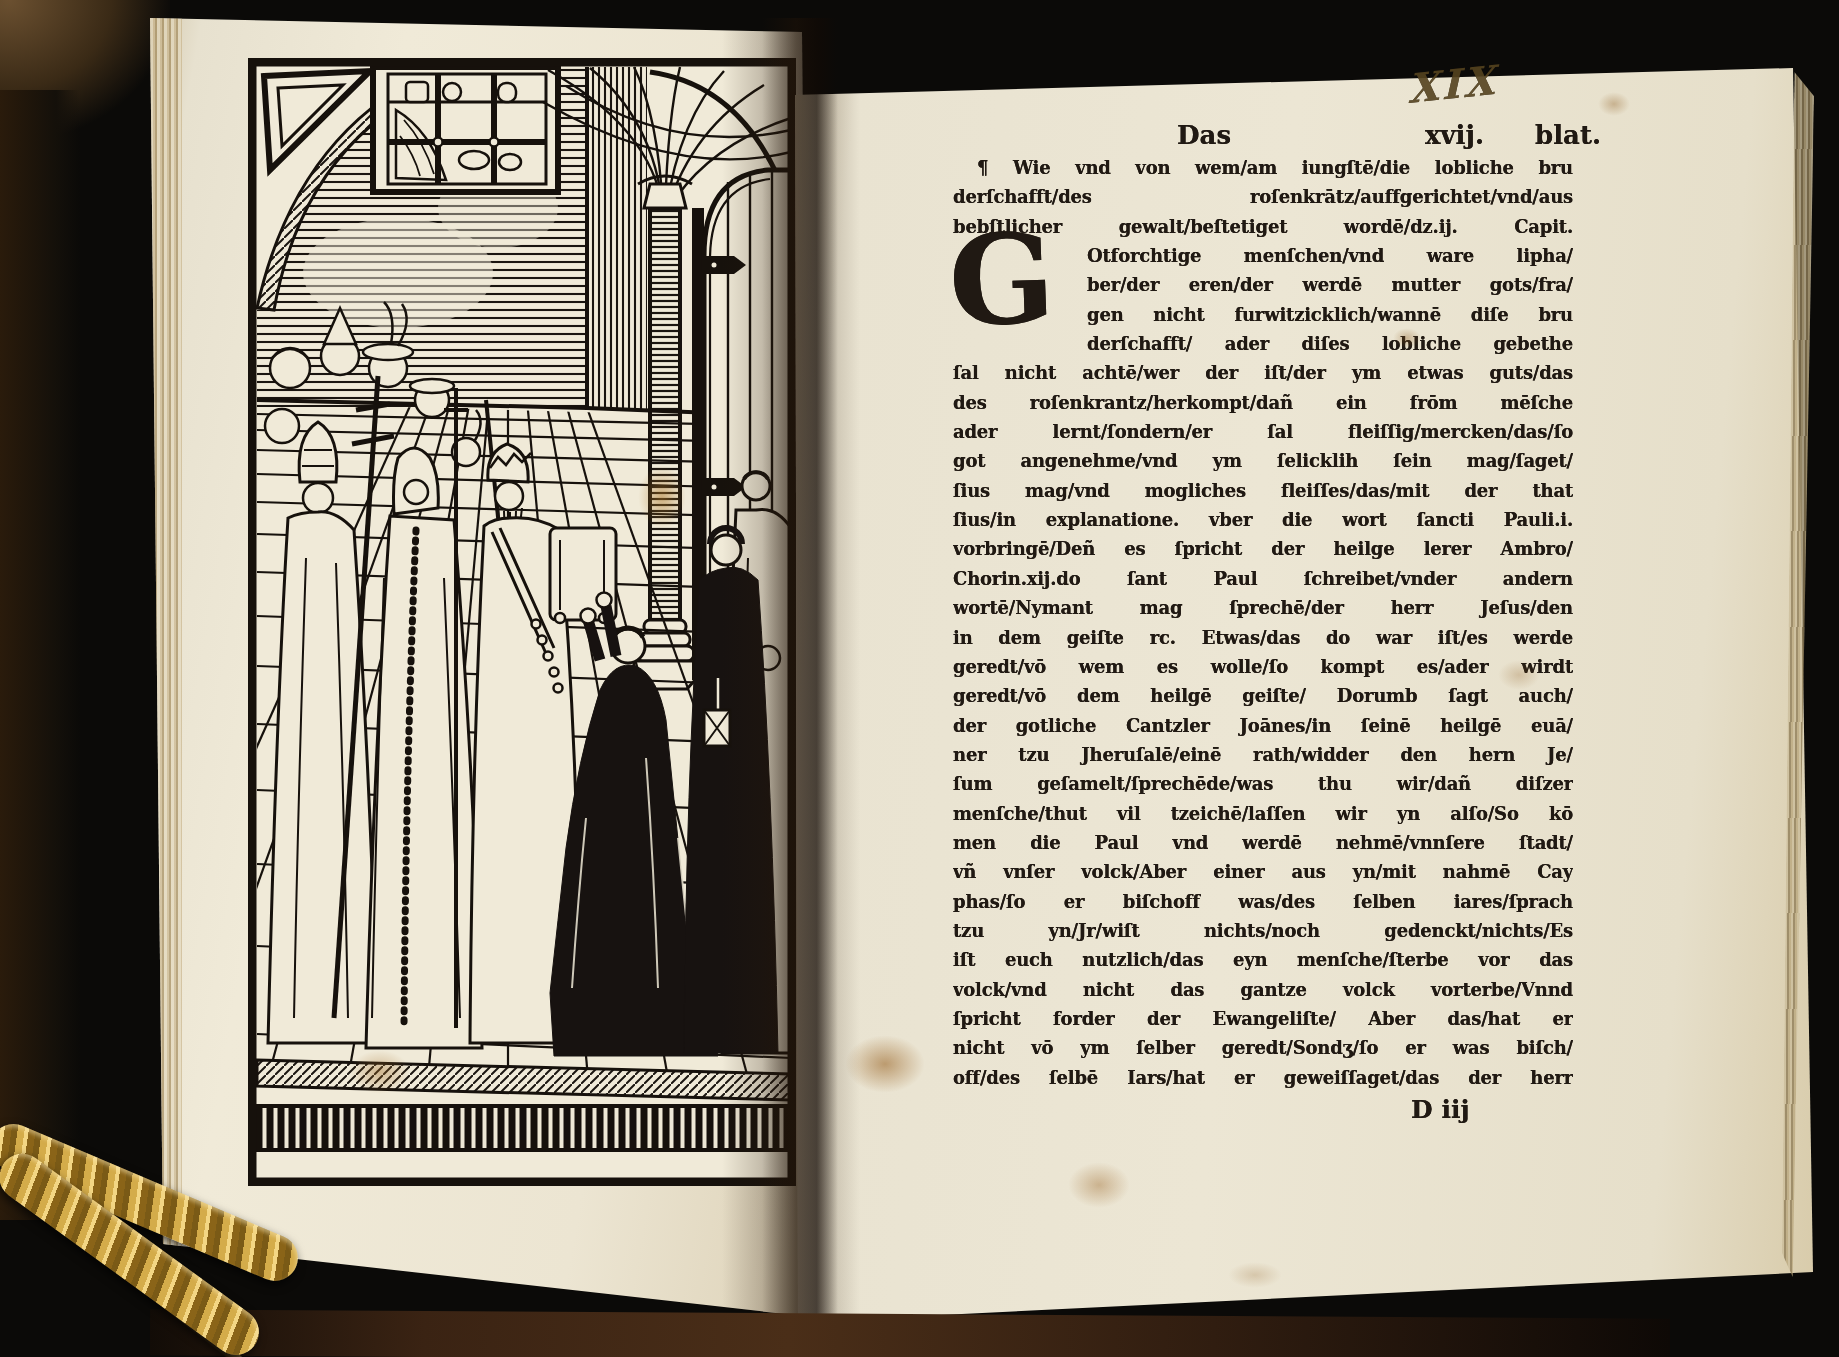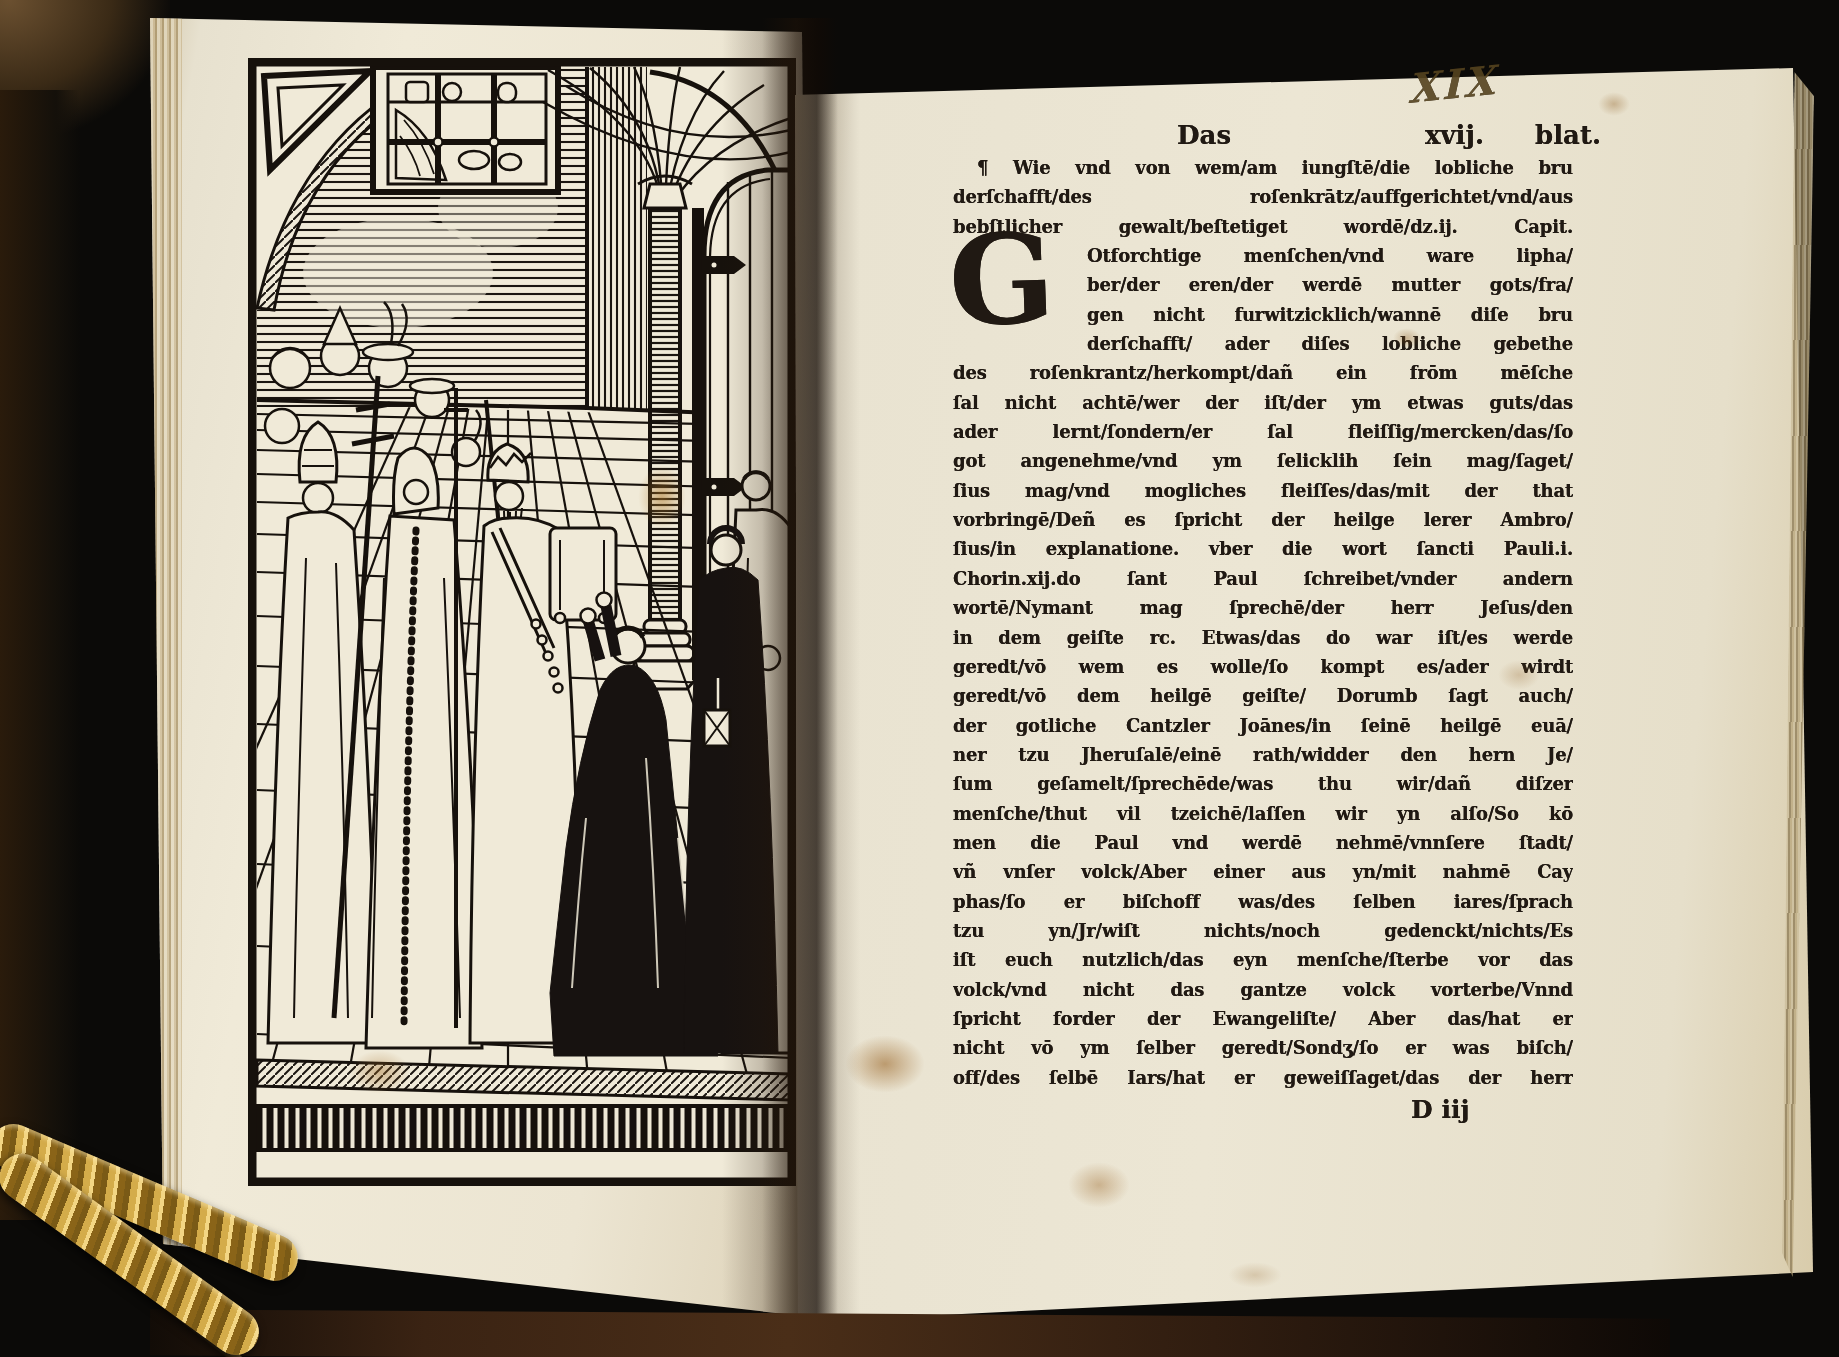--- a/index.html
+++ b/index.html
@@ -298,27 +298,27 @@
     </div>
     <div class="dropcap">G</div>
     <div class="body">
       <div class="tl first">¶ Wie vnd von wem/am iungſtē/die lobliche bru</div>
       <div class="tl">derſchafft/des roſenkrātz/auffgerichtet/vnd/aus</div>
       <div class="tl">bebſtlicher gewalt/beſtetiget wordē/dz.ij. Capit.</div>
       <div class="tl ind">Otforchtige menſchen/vnd ware lipha/</div>
       <div class="tl ind">ber/der eren/der werdē mutter gots/fra/</div>
       <div class="tl ind">gen nicht furwitzicklich/wannē diſe bru</div>
       <div class="tl ind">derſchafft/ ader diſes lobliche gebethe</div>
+      <div class="tl">ſal nicht achtē/wer der iſt/der ym etwas guts/das</div>
       <div class="tl">des roſenkrantz/herkompt/dañ ein frōm mēſche</div>
-      <div class="tl">ſal nicht achtē/wer der iſt/der ym etwas guts/das</div>
       <div class="tl">ader lernt/ſondern/er ſal fleiſſig/mercken/das/ſo</div>
       <div class="tl">got angenehme/vnd ym ſelicklih ſein mag/ſaget/</div>
       <div class="tl">ſius mag/vnd mogliches fleiſſes/das/mit der that</div>
+      <div class="tl">ſius/in explanatione. vber die wort ſancti Pauli.i.</div>
       <div class="tl">vorbringē/Deñ es ſpricht der heilge lerer Ambro/</div>
-      <div class="tl">ſius/in explanatione. vber die wort ſancti Pauli.i.</div>
       <div class="tl">Chorin.xij.do ſant Paul ſchreibet/vnder andern</div>
       <div class="tl">wortē/Nymant mag ſprechē/der herr Jeſus/den</div>
       <div class="tl">in dem geiſte rc. Etwas/das do war iſt/es werde</div>
       <div class="tl">geredt/vō wem es wolle/ſo kompt es/ader wirdt</div>
       <div class="tl">geredt/vō dem heilgē geiſte/ Dorumb ſagt auch/</div>
       <div class="tl">der gotliche Cantzler Joānes/in ſeinē heilgē euā/</div>
       <div class="tl">ner tzu Jheruſalē/einē rath/widder den hern Je/</div>
       <div class="tl">ſum geſamelt/ſprechēde/was thu wir/dañ diſzer</div>
       <div class="tl">menſche/thut vil tzeichē/laſſen wir yn alſo/So kō</div>
       <div class="tl">men die Paul vnd werdē nehmē/vnnſere ſtadt/</div>

